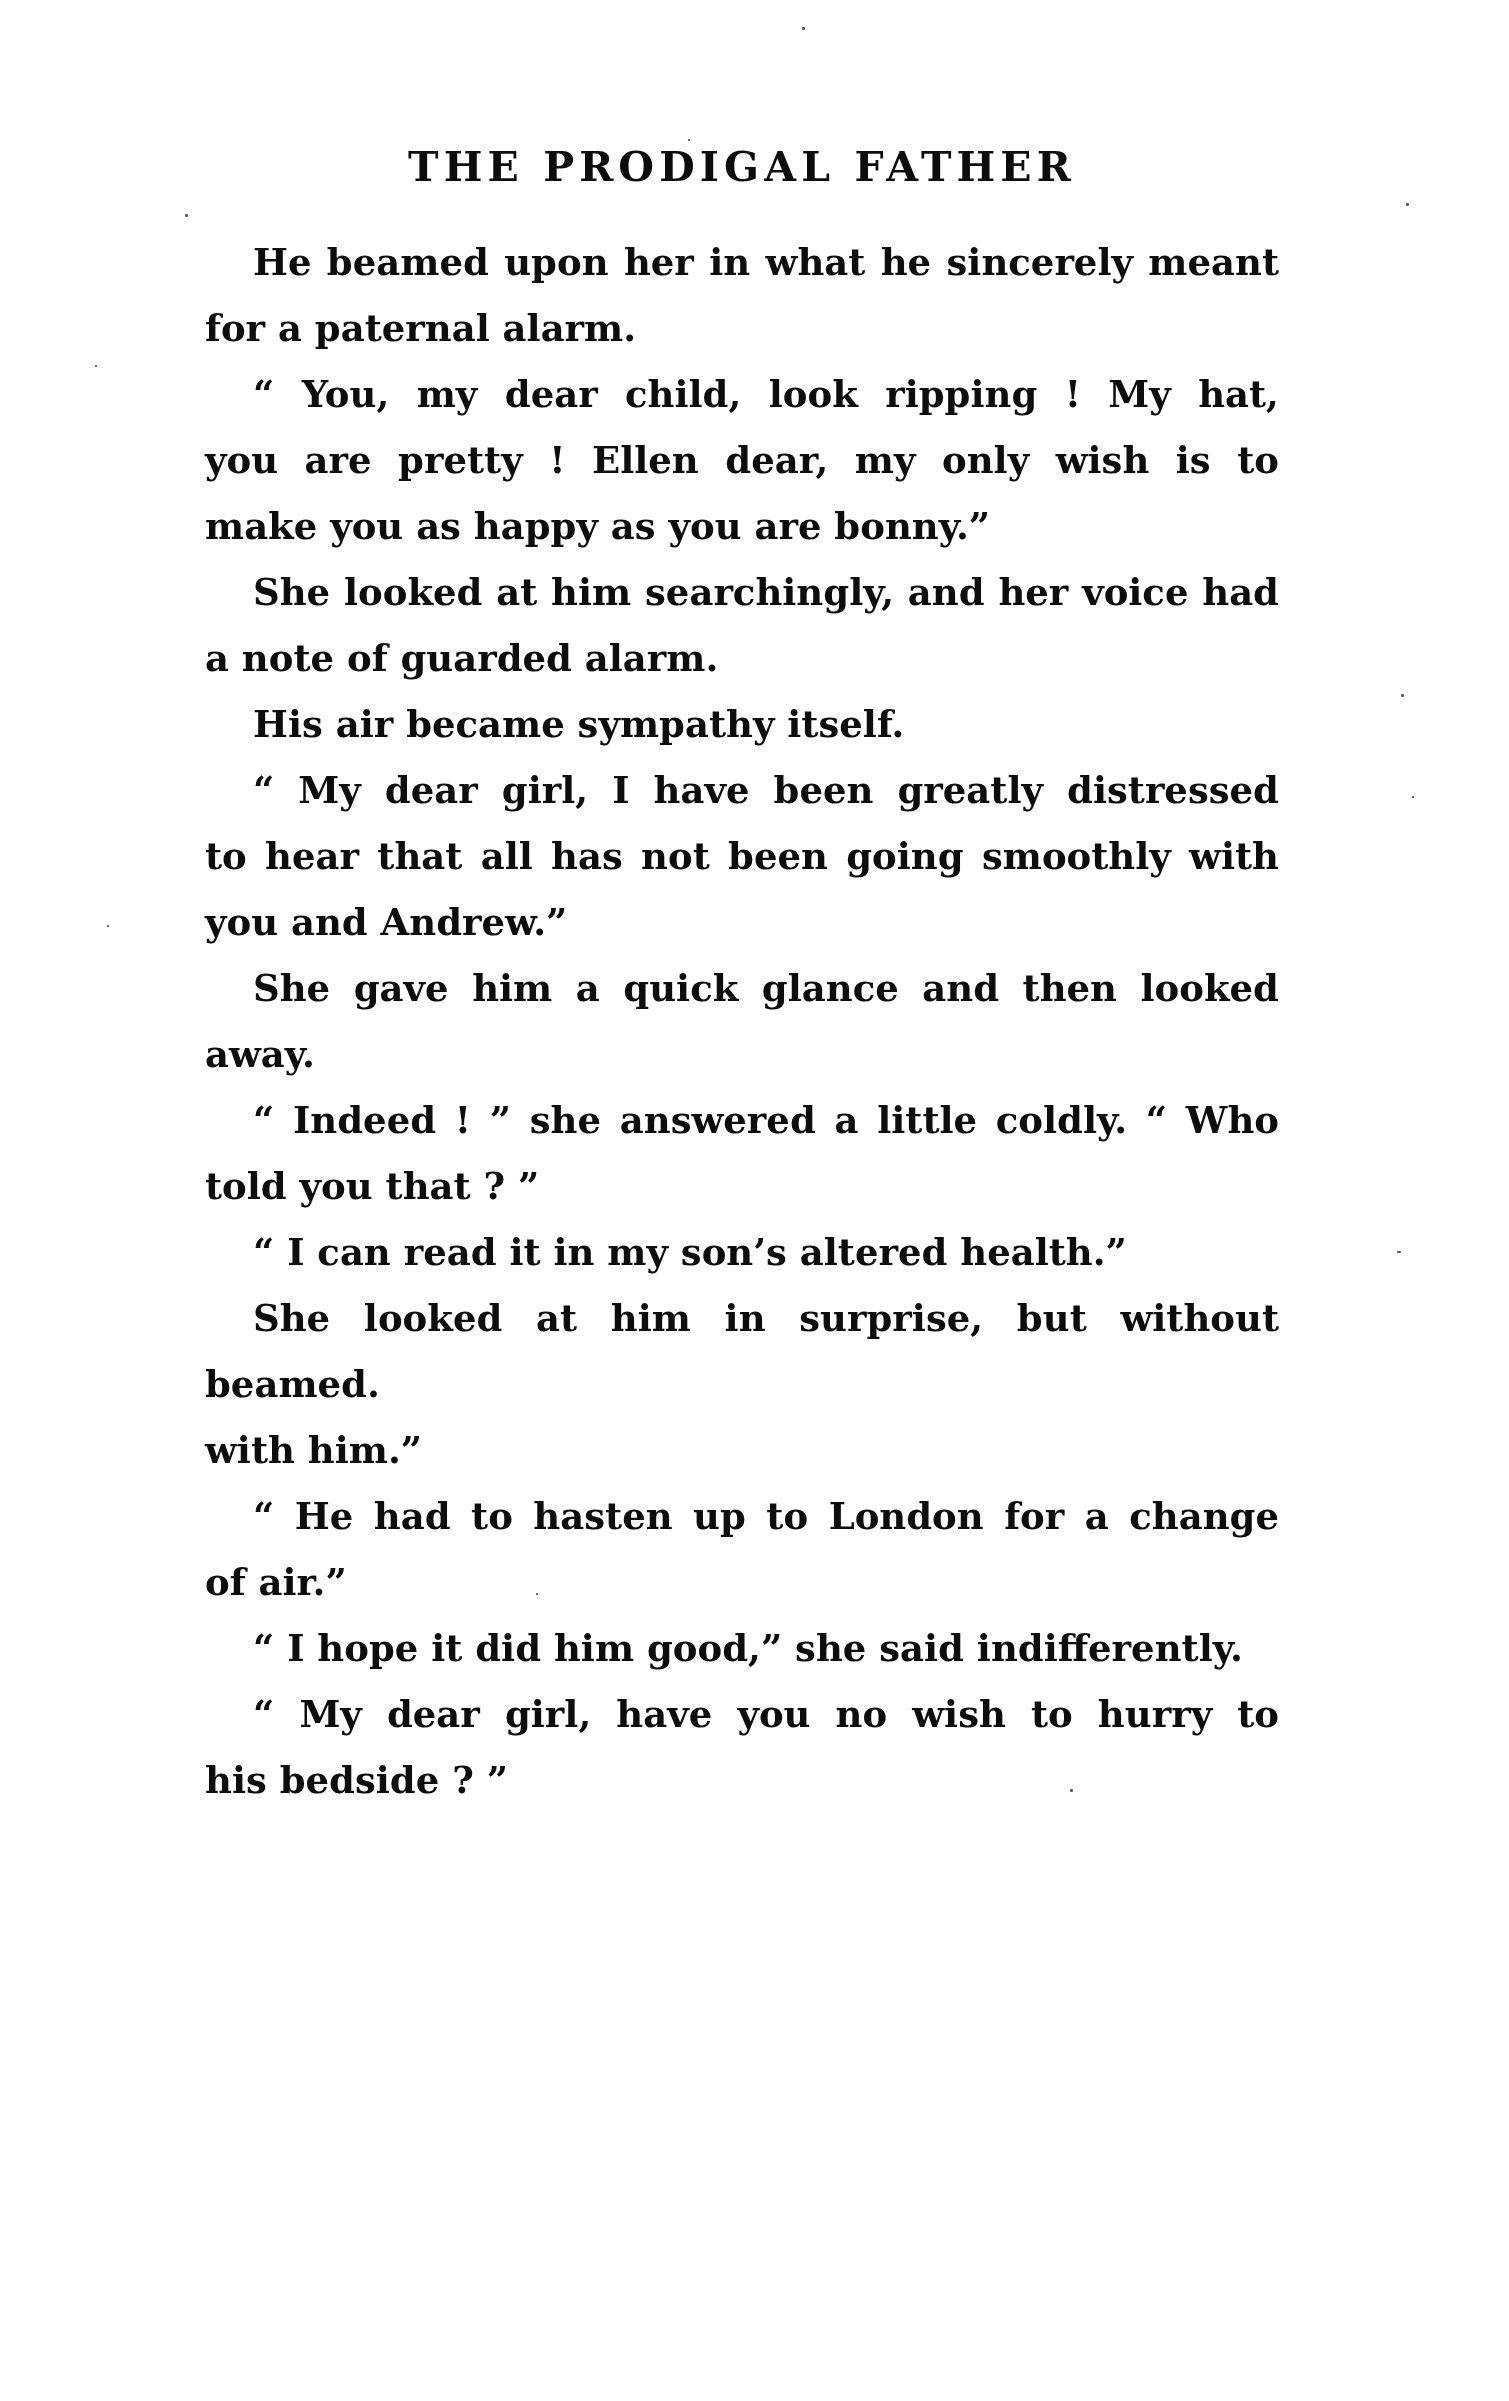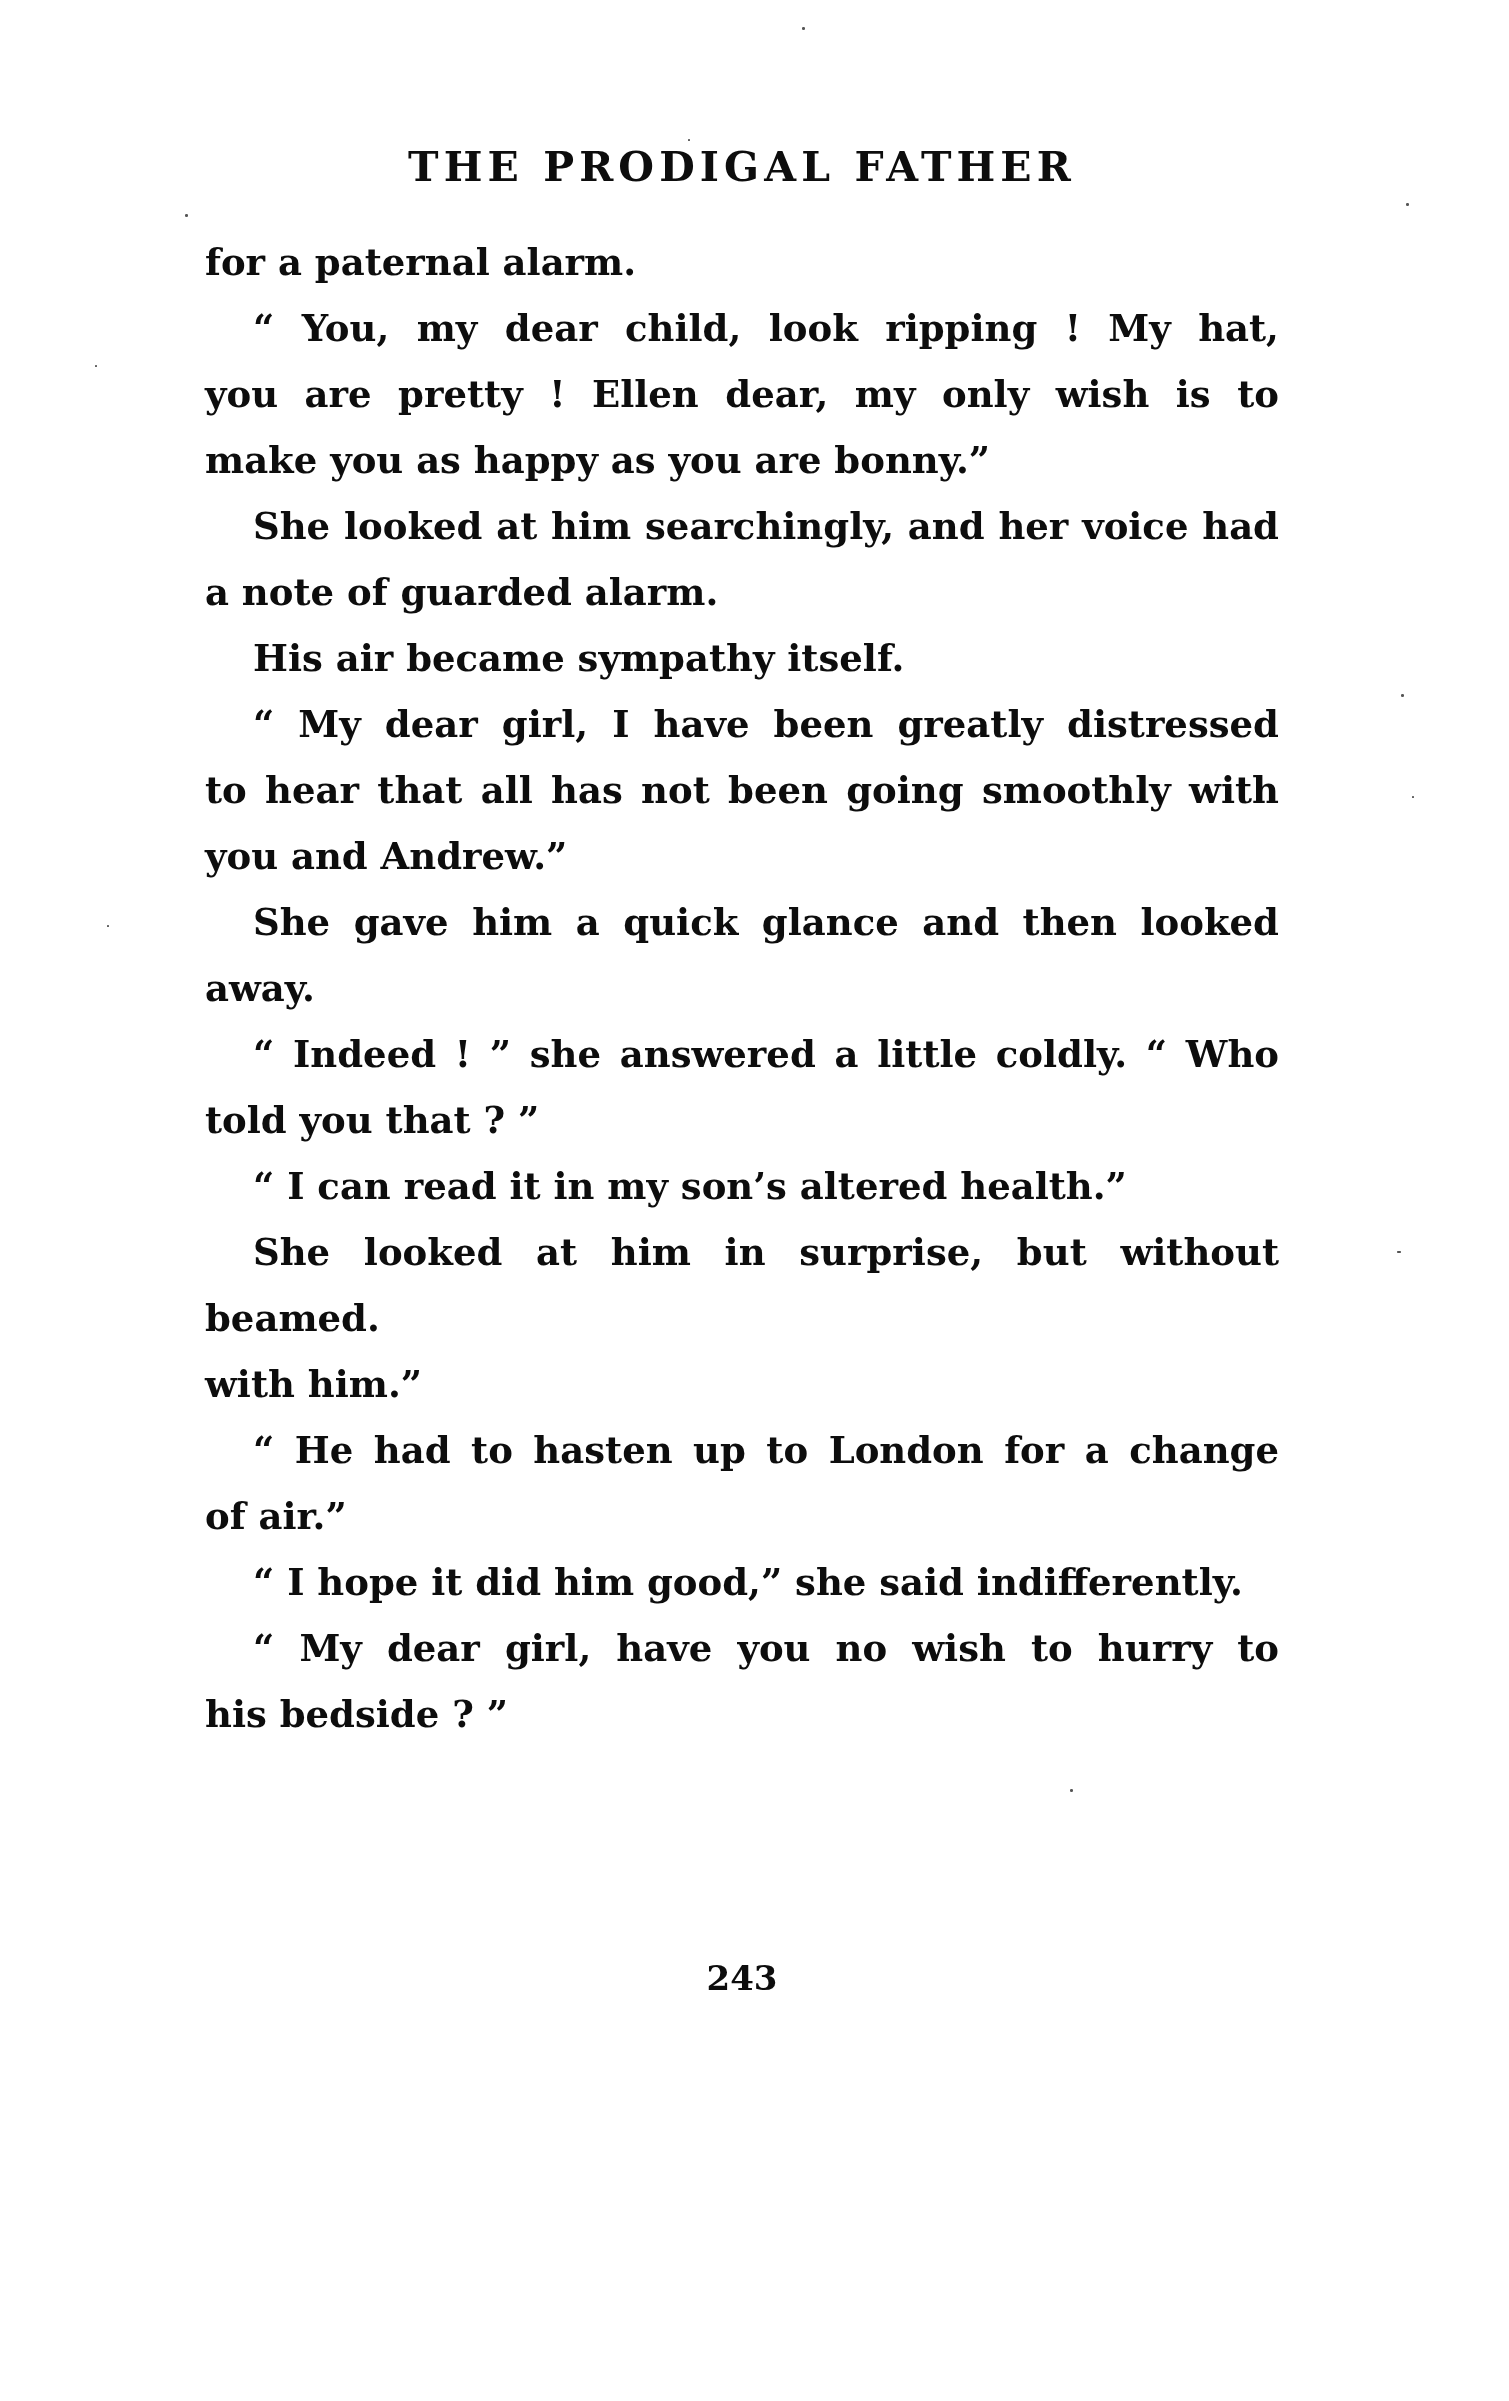--- a/index.html
+++ b/index.html
@@ -74,20 +74,21 @@
   }
 </style>
 </head>
 <body>
 
 <div class="page" style="background: rgb(255, 255, 255); color: rgb(13, 13, 13);">
 
   <div class="running-head">THE PRODIGAL FATHER</div>
 
   <div class="body-text">
+      <div class="line indent">He beamed upon her in what he sincerely meant</div>
       <div class="line last">for a paternal alarm.</div>
       <div class="line indent">“ You, my dear child, look ripping ! My hat,</div>
       <div class="line">you are pretty ! Ellen dear, my only wish is to</div>
       <div class="line last">make you as happy as you are bonny.”</div>
       <div class="line indent">She looked at him searchingly, and her voice had</div>
       <div class="line last">a note of guarded alarm.</div>
       <div class="line indent last">His air became sympathy itself.</div>
       <div class="line indent">“ My dear girl, I have been greatly distressed</div>
       <div class="line">to hear that all has not been going smoothly with</div>
       <div class="line last">you and Andrew.”</div>
@@ -99,21 +100,20 @@
       <div class="line indent">She looked at him in surprise, but without</div>
       <div class="line last">beamed.</div>
       <div class="line last">with him.”</div>
       <div class="line indent">“ He had to hasten up to London for a change</div>
       <div class="line last">of air.”</div>
       <div class="line indent last">“ I hope it did him good,” she said indifferently.</div>
       <div class="line indent">“ My dear girl, have you no wish to hurry to</div>
       <div class="line last">his bedside ? ”</div>
     </div>
 
-  <div class="folio">243</div>
 
   <div class="speck" style="left:802px;top:27px;width:2.5px;height:2.5px;"></div>
   <div class="speck" style="left:688px;top:139px;width:1.7px;height:1.7px;"></div>
   <div class="speck" style="left:1406px;top:203px;width:2.5px;height:2.5px;"></div>
   <div class="speck" style="left:185px;top:214px;width:2.5px;height:2.5px;"></div>
   <div class="speck" style="left:95px;top:365px;width:1.7px;height:1.7px;"></div>
   <div class="speck" style="left:1401px;top:694px;width:2.5px;height:2.5px;"></div>
   <div class="speck" style="left:1412px;top:796px;width:1.7px;height:1.7px;"></div>
   <div class="speck" style="left:107px;top:925px;width:1.7px;height:1.7px;"></div>
   <div class="speck" style="left:1397px;top:1251px;width:4.2px;height:1.7px;border-radius:0.8px;"></div>

